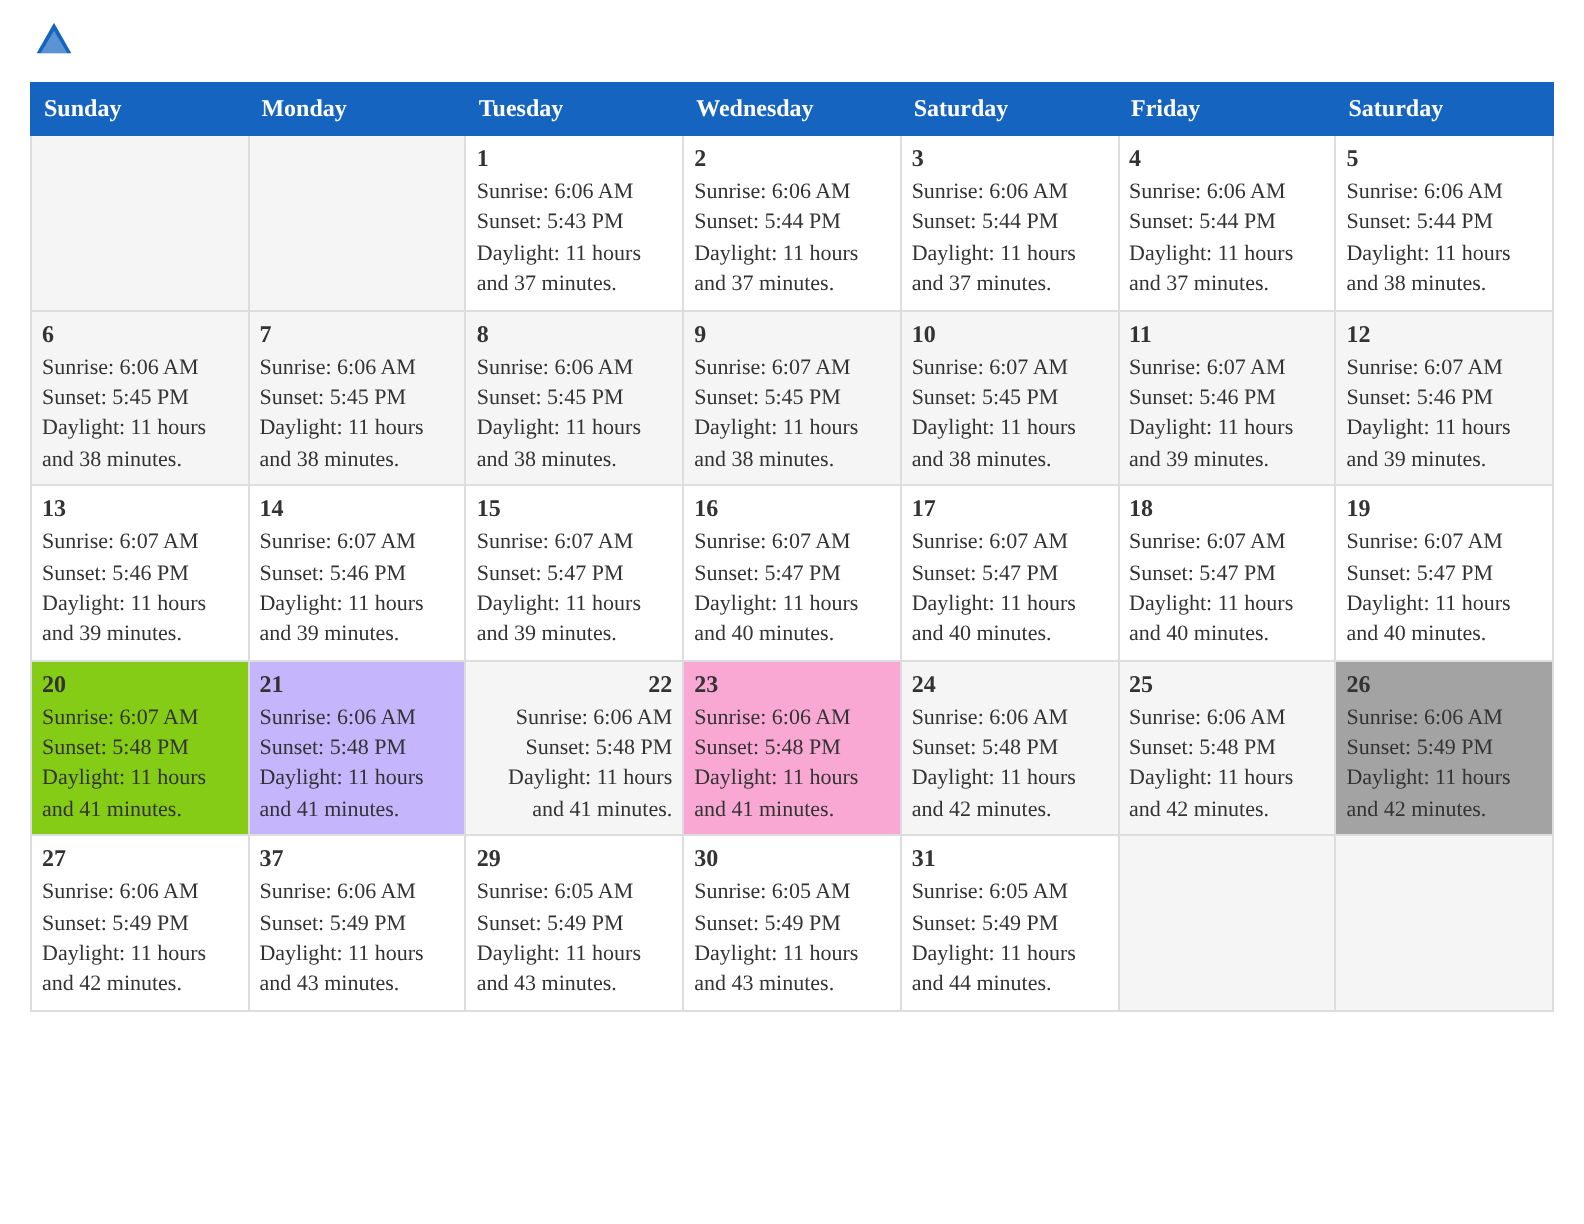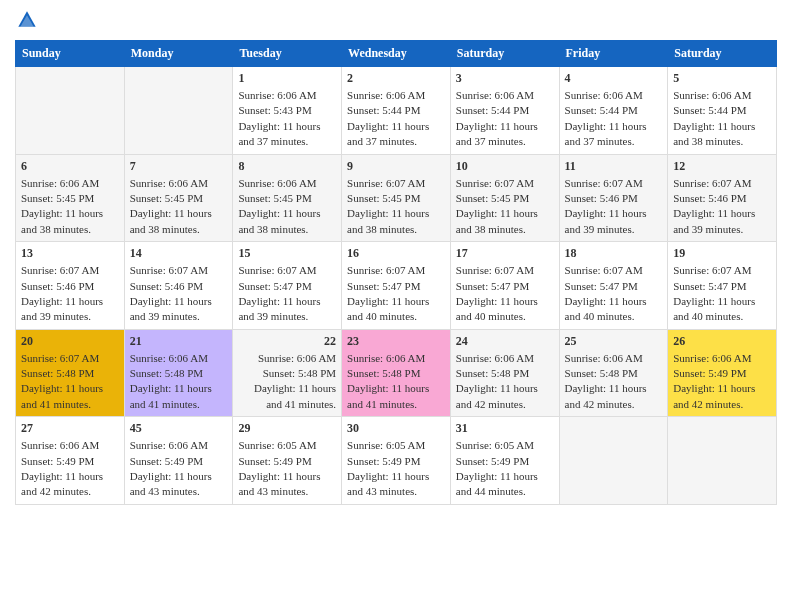--- a/index.html
+++ b/index.html
@@ -247,21 +247,21 @@
 Daylight: 11 hours and 40 minutes.</div>
           </td>
           <td>
             <span class="day-num">19</span>
             <div class="cell-text" style="white-space: pre-line;">Sunrise: 6:07 AM
 Sunset: 5:47 PM
 Daylight: 11 hours and 40 minutes.</div>
           </td>
         </tr>
         <tr>
-          <td style="background: #eab308;">
+          <td style="background: #84cc16;">
             <span class="day-num">20</span>
             <div class="cell-text" style="white-space: pre-line;">Sunrise: 6:07 AM
 Sunset: 5:48 PM
 Daylight: 11 hours and 41 minutes.</div>
           </td>
           <td style="background: #c4b5fd;">
             <span class="day-num">21</span>
             <div class="cell-text" style="white-space: pre-line;">Sunrise: 6:06 AM
 Sunset: 5:48 PM
 Daylight: 11 hours and 41 minutes.</div>
@@ -283,36 +283,36 @@
             <div class="cell-text" style="white-space: pre-line;">Sunrise: 6:06 AM
 Sunset: 5:48 PM
 Daylight: 11 hours and 42 minutes.</div>
           </td>
           <td style="background: rgb(245, 245, 245);">
             <span class="day-num">25</span>
             <div class="cell-text" style="white-space: pre-line;">Sunrise: 6:06 AM
 Sunset: 5:48 PM
 Daylight: 11 hours and 42 minutes.</div>
           </td>
-          <td style="background: #fde047;">
+          <td style="background: #a3a3a3;">
             <span class="day-num">26</span>
             <div class="cell-text" style="white-space: pre-line;">Sunrise: 6:06 AM
 Sunset: 5:49 PM
 Daylight: 11 hours and 42 minutes.</div>
           </td>
         </tr>
         <tr>
           <td>
             <span class="day-num">27</span>
             <div class="cell-text" style="white-space: pre-line;">Sunrise: 6:06 AM
 Sunset: 5:49 PM
 Daylight: 11 hours and 42 minutes.</div>
           </td>
           <td>
-            <span class="day-num">45</span>
+            <span class="day-num">37</span>
             <div class="cell-text" style="white-space: pre-line;">Sunrise: 6:06 AM
 Sunset: 5:49 PM
 Daylight: 11 hours and 43 minutes.</div>
           </td>
           <td>
             <span class="day-num">29</span>
             <div class="cell-text" style="white-space: pre-line;">Sunrise: 6:05 AM
 Sunset: 5:49 PM
 Daylight: 11 hours and 43 minutes.</div>
           </td>

